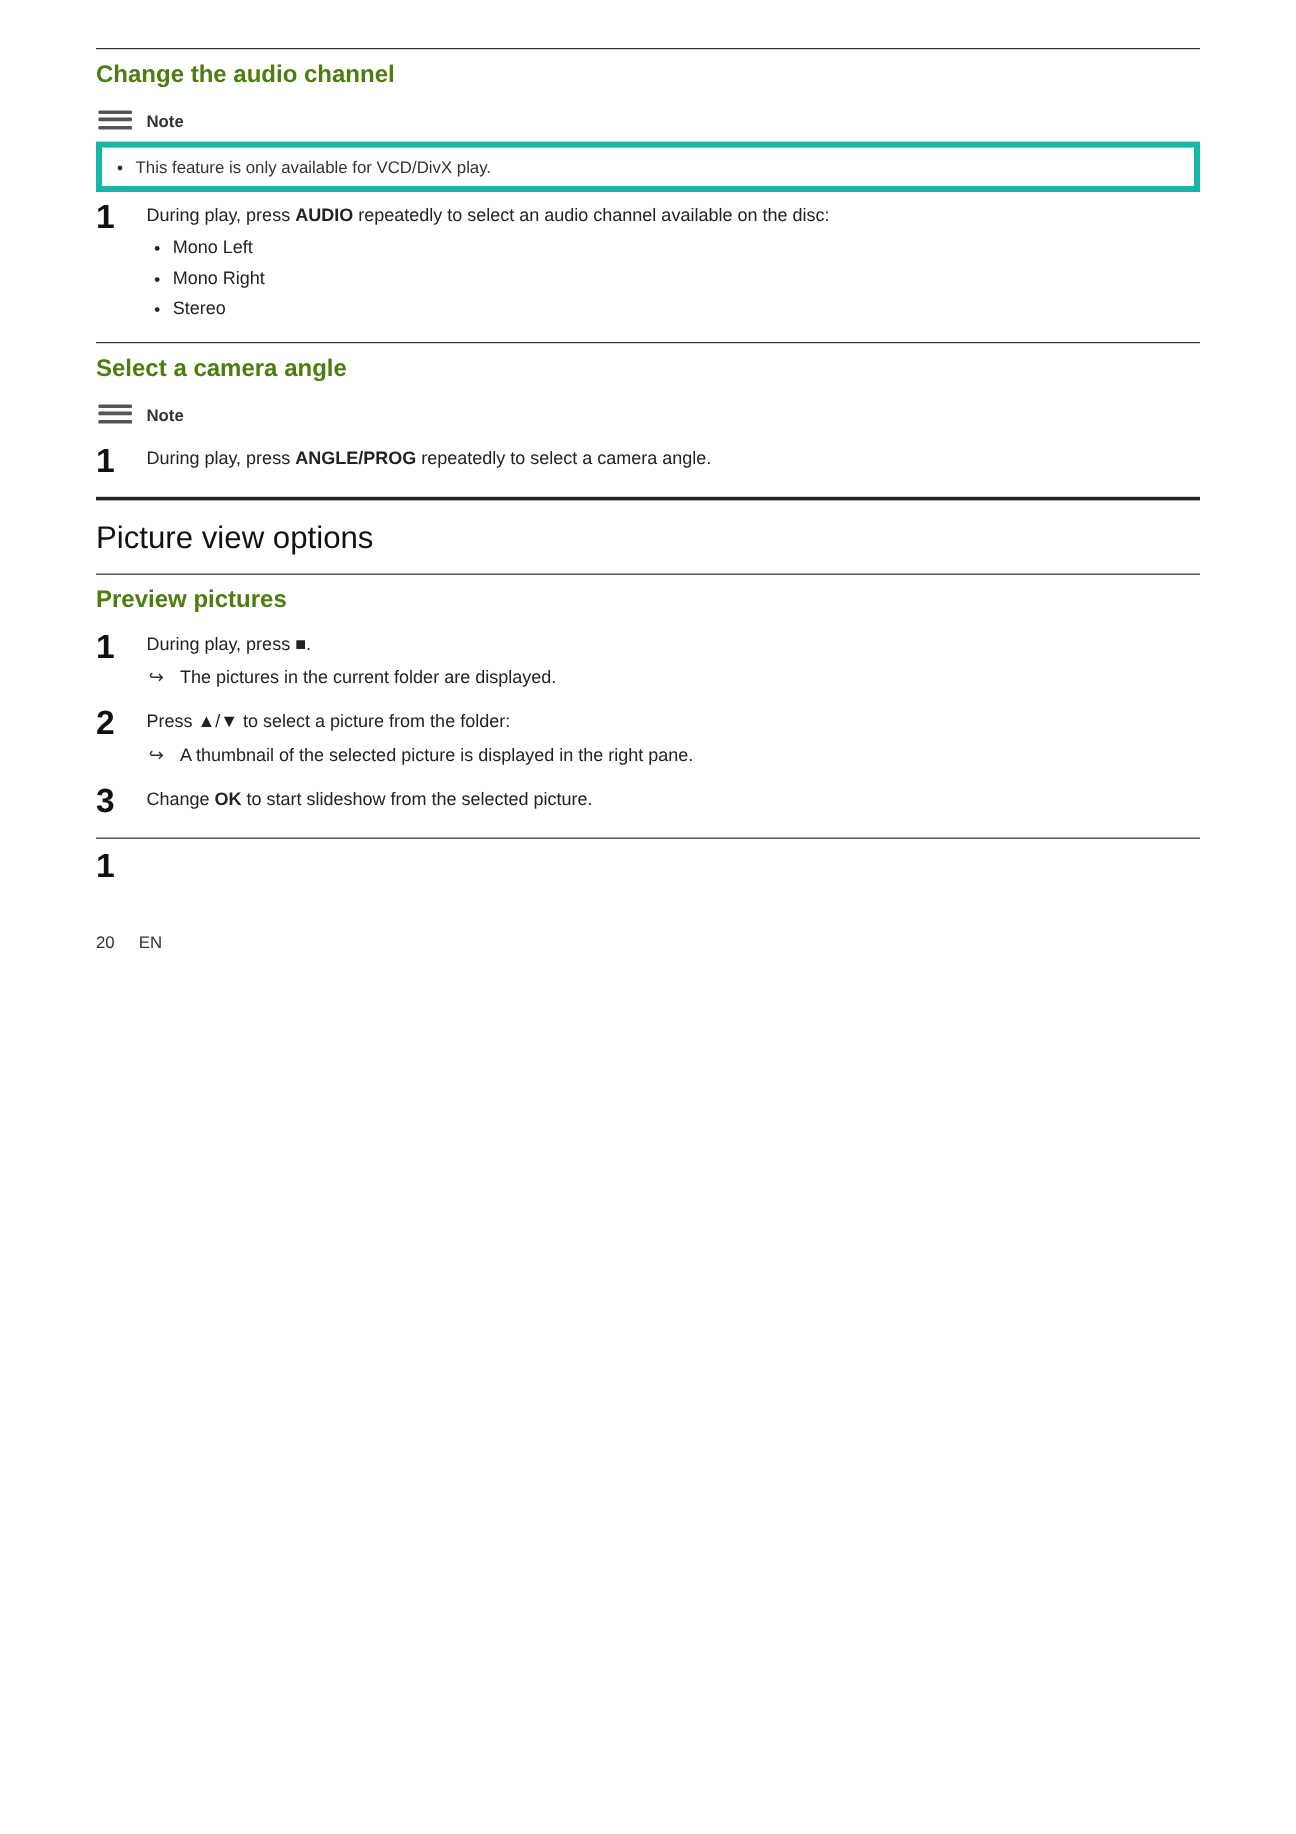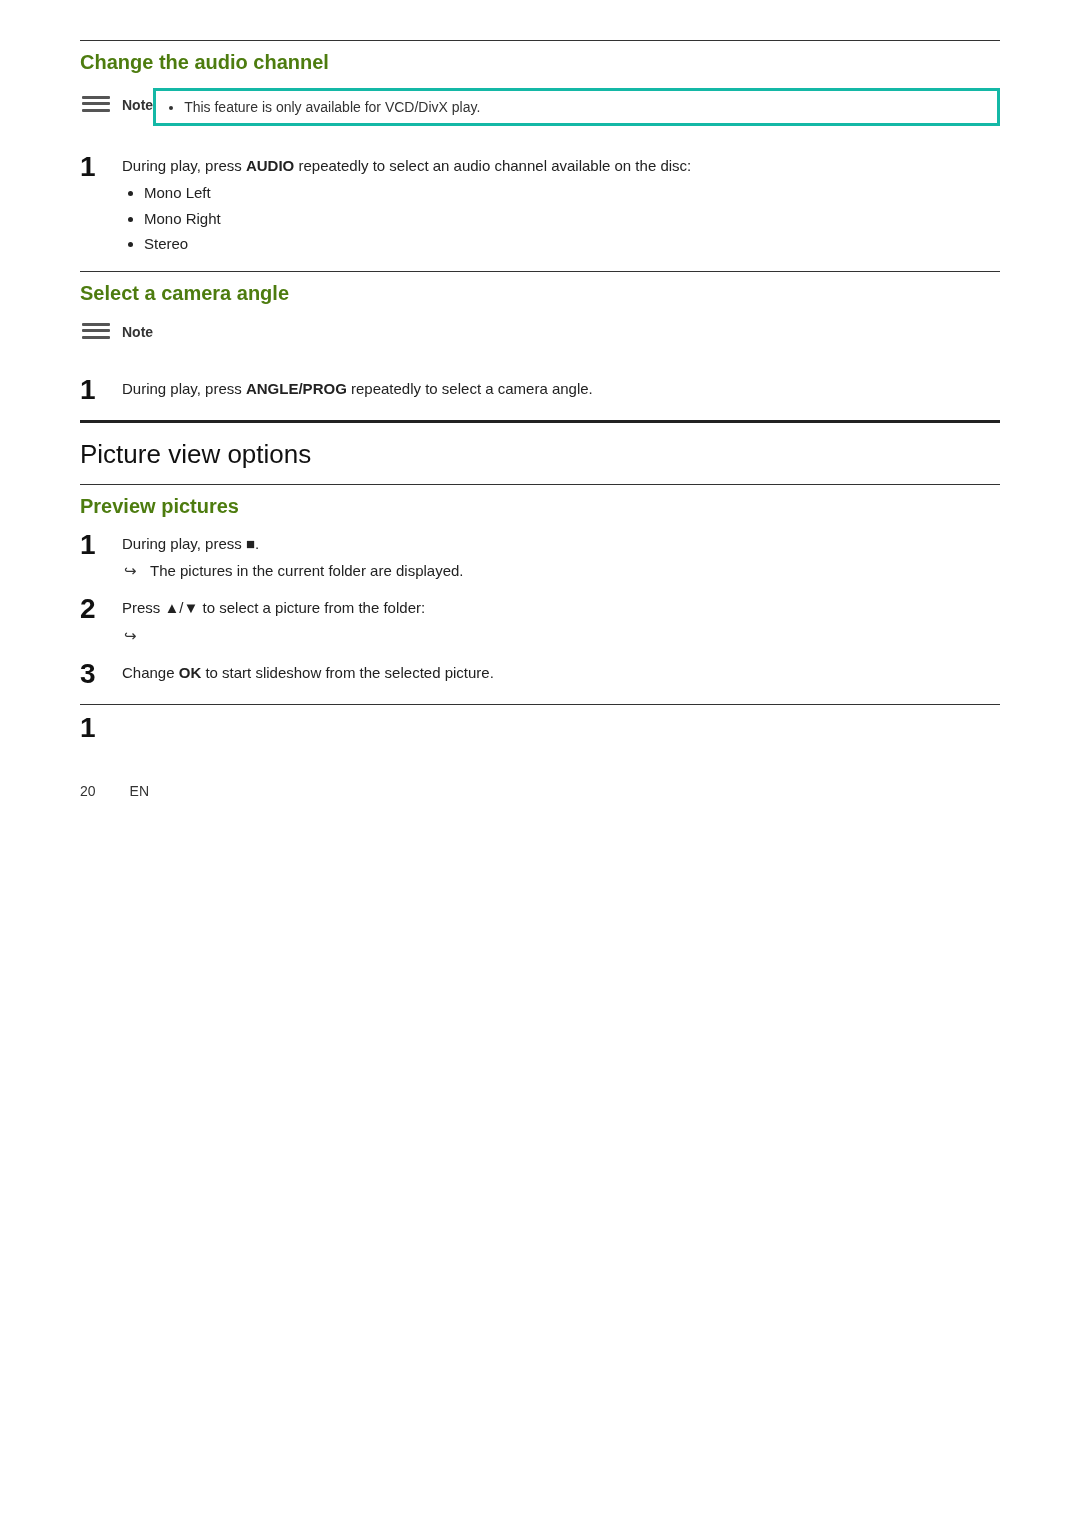--- a/index.html
+++ b/index.html
@@ -65,21 +65,21 @@
     }
 
     .note-label {
       font-size: 14px;
       font-weight: bold;
       color: #333;
       margin-top: 2px;
     }
 
     .note-content {
-      border: 3px solid #14b8a6;
+      border: 5px solid #14b8a6;
       padding: 8px 12px;
       font-size: 14px;
       color: #333;
       flex: 1;
     }
 
     .note-content ul {
       padding-left: 16px;
     }
 
@@ -140,27 +140,27 @@
       margin-bottom: 16px;
       margin-top: 10px;
     }
 
     .page-footer {
       margin-top: 40px;
       font-size: 14px;
       color: #333;
       display: flex;
       align-items: center;
-      gap: 34px;
+      gap: 20px;
     }
 
     .note-wrapper {
       display: flex;
-      flex-direction: row;
-      margin-bottom: 28px;
+      flex-direction: column;
+      margin-bottom: 8px;
     }
 
     .note-header {
       display: flex;
       align-items: center;
       margin-bottom: 6px;
     }
   </style>
 </head>
 <body>
@@ -243,20 +243,21 @@
         </div>
       </div>
     </div>
 
     <div class="step">
       <div class="step-number">2</div>
       <div class="step-content">
         <span>Press ▲/▼ to select a picture from the folder:</span>
         <div class="arrow-item">
           <span class="arrow">↪</span>
+          <span>A thumbnail of the selected picture is displayed in the right pane.</span>
         </div>
       </div>
     </div>
 
     <div class="step">
       <div class="step-number">3</div>
       <div class="step-content">
         <span>Change </span><strong>OK</strong><span> to start slideshow from the selected picture.</span>
       </div>
     </div>

